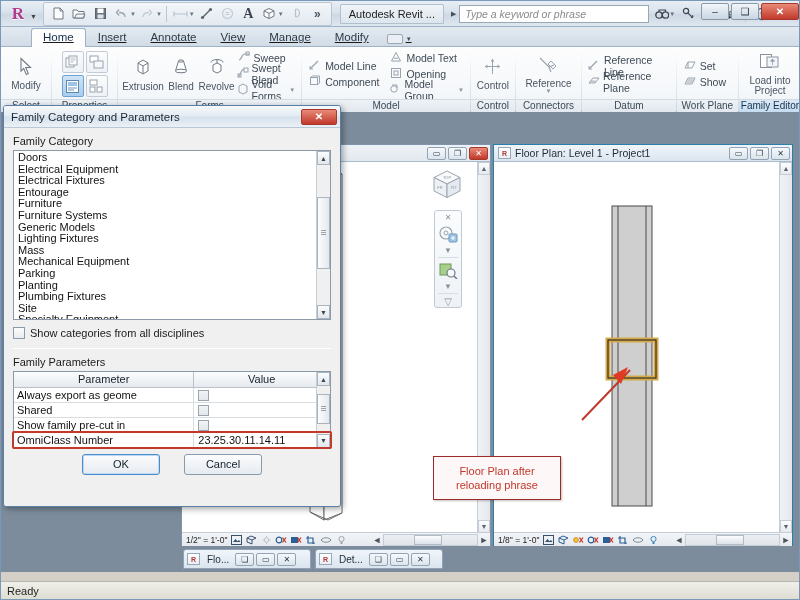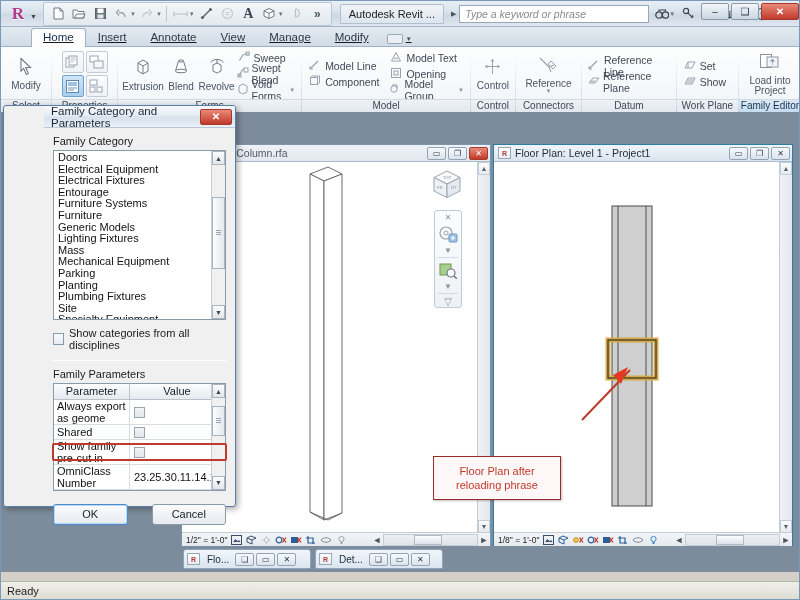--- a/index.html
+++ b/index.html
@@ -181,24 +181,23 @@
   
   .statusbar{
     position:absolute;left:0;bottom:0;width:800px;height:18px;
     background:linear-gradient(to bottom,#f0f0ea,#ddddd4);
     border-top:1px solid #b6b6ac; display:flex;align-items:center;padding-left:6px;
     font-size:11px;color:#1d1d1d;
   }
 
   
   .dialog{
-    position:absolute; left:2px; top:104px; width:233px; height:402px;
+    position:absolute; left:2px; top:104px; width:338px; height:402px;
     background:#f0f0f0; border:1px solid #5a7fa6; border-radius:3px;
     box-shadow:2px 2px 6px rgba(0,0,0,.35);
-    padding-left:40px;
   }
   .dlg-title{
     height:22px; display:flex; align-items:center; padding-left:7px;
     background:linear-gradient(to bottom,#f6f9fc 0%,#e3ebf3 48%,#d6e1ec 52%,#eaf0f6 100%);
     border-bottom:1px solid #b9c8d6; border-radius:2px 2px 0 0;
     font-size:11.5px; color:#1b2733; font-weight:normal;
   }
   .dlg-close{
     margin-left:auto;margin-right:3px;width:36px;height:16px;border:1px solid #a5392c;border-radius:2px;
     background:linear-gradient(to bottom,#e98a78,#c1392b);color:#fff;font-size:10px;font-weight:bold;
@@ -232,21 +231,21 @@
     font-weight:normal;height:15px;color:#14202c;
   }
   .ptable td{border-right:1px solid #d8dde2;border-bottom:1px solid #d8dde2;height:15px;padding:0 3px;color:#111;}
   .ptable td.val{padding-left:4px;}
   .cellchk{width:11px;height:11px;border:1px solid #9aa4ae;background:linear-gradient(to bottom,#f2f4f6,#e3e7eb);display:inline-block;vertical-align:middle;}
   .pt-scroll{position:absolute;right:0;top:0;bottom:0;width:14px;background:#f0f0f0;border-left:1px solid #c6ced6;}
   .hlrow{
     position:absolute;left:-2px;right:-2px;height:18px;border:2px solid #c0392b;border-radius:2px;pointer-events:none;
   }
 
-  .btnrow{display:flex;justify-content:center;gap:24px;margin-top:13px;}
+  .btnrow{display:flex;justify-content:center;gap:24px;margin-top:5px;}
   .btn{
     width:78px;height:21px;border:1px solid #8a9aa8;border-radius:3px;
     background:linear-gradient(to bottom,#fbfcfd,#e6ebf0);
     display:flex;align-items:center;justify-content:center;font-size:11px;color:#14202c;
   }
   .btn.default{border-color:#4a8ccd;box-shadow:0 0 0 1px #bcd9f2 inset;}
 </style>
 </head>
 <body>
 
@@ -919,22 +918,22 @@
 
     <div class="dlg-body">
       <div class="grp-label">Family Category</div>
 
       <div class="listbox">
         <div class="inner" id="cat-list">
             <div class="li">Doors</div>
             <div class="li">Electrical Equipment</div>
             <div class="li">Electrical Fixtures</div>
             <div class="li">Entourage</div>
+            <div class="li">Furniture</div>
             <div class="li">Furniture Systems</div>
-            <div class="li">Furniture</div>
             <div class="li">Generic Models</div>
             <div class="li">Lighting Fixtures</div>
             <div class="li">Mass</div>
             <div class="li">Mechanical Equipment</div>
             <div class="li">Parking</div>
             <div class="li">Planting</div>
             <div class="li">Plumbing Fixtures</div>
             <div class="li">Site</div>
             <div class="li">Specialty Equipment</div>
           </div>

